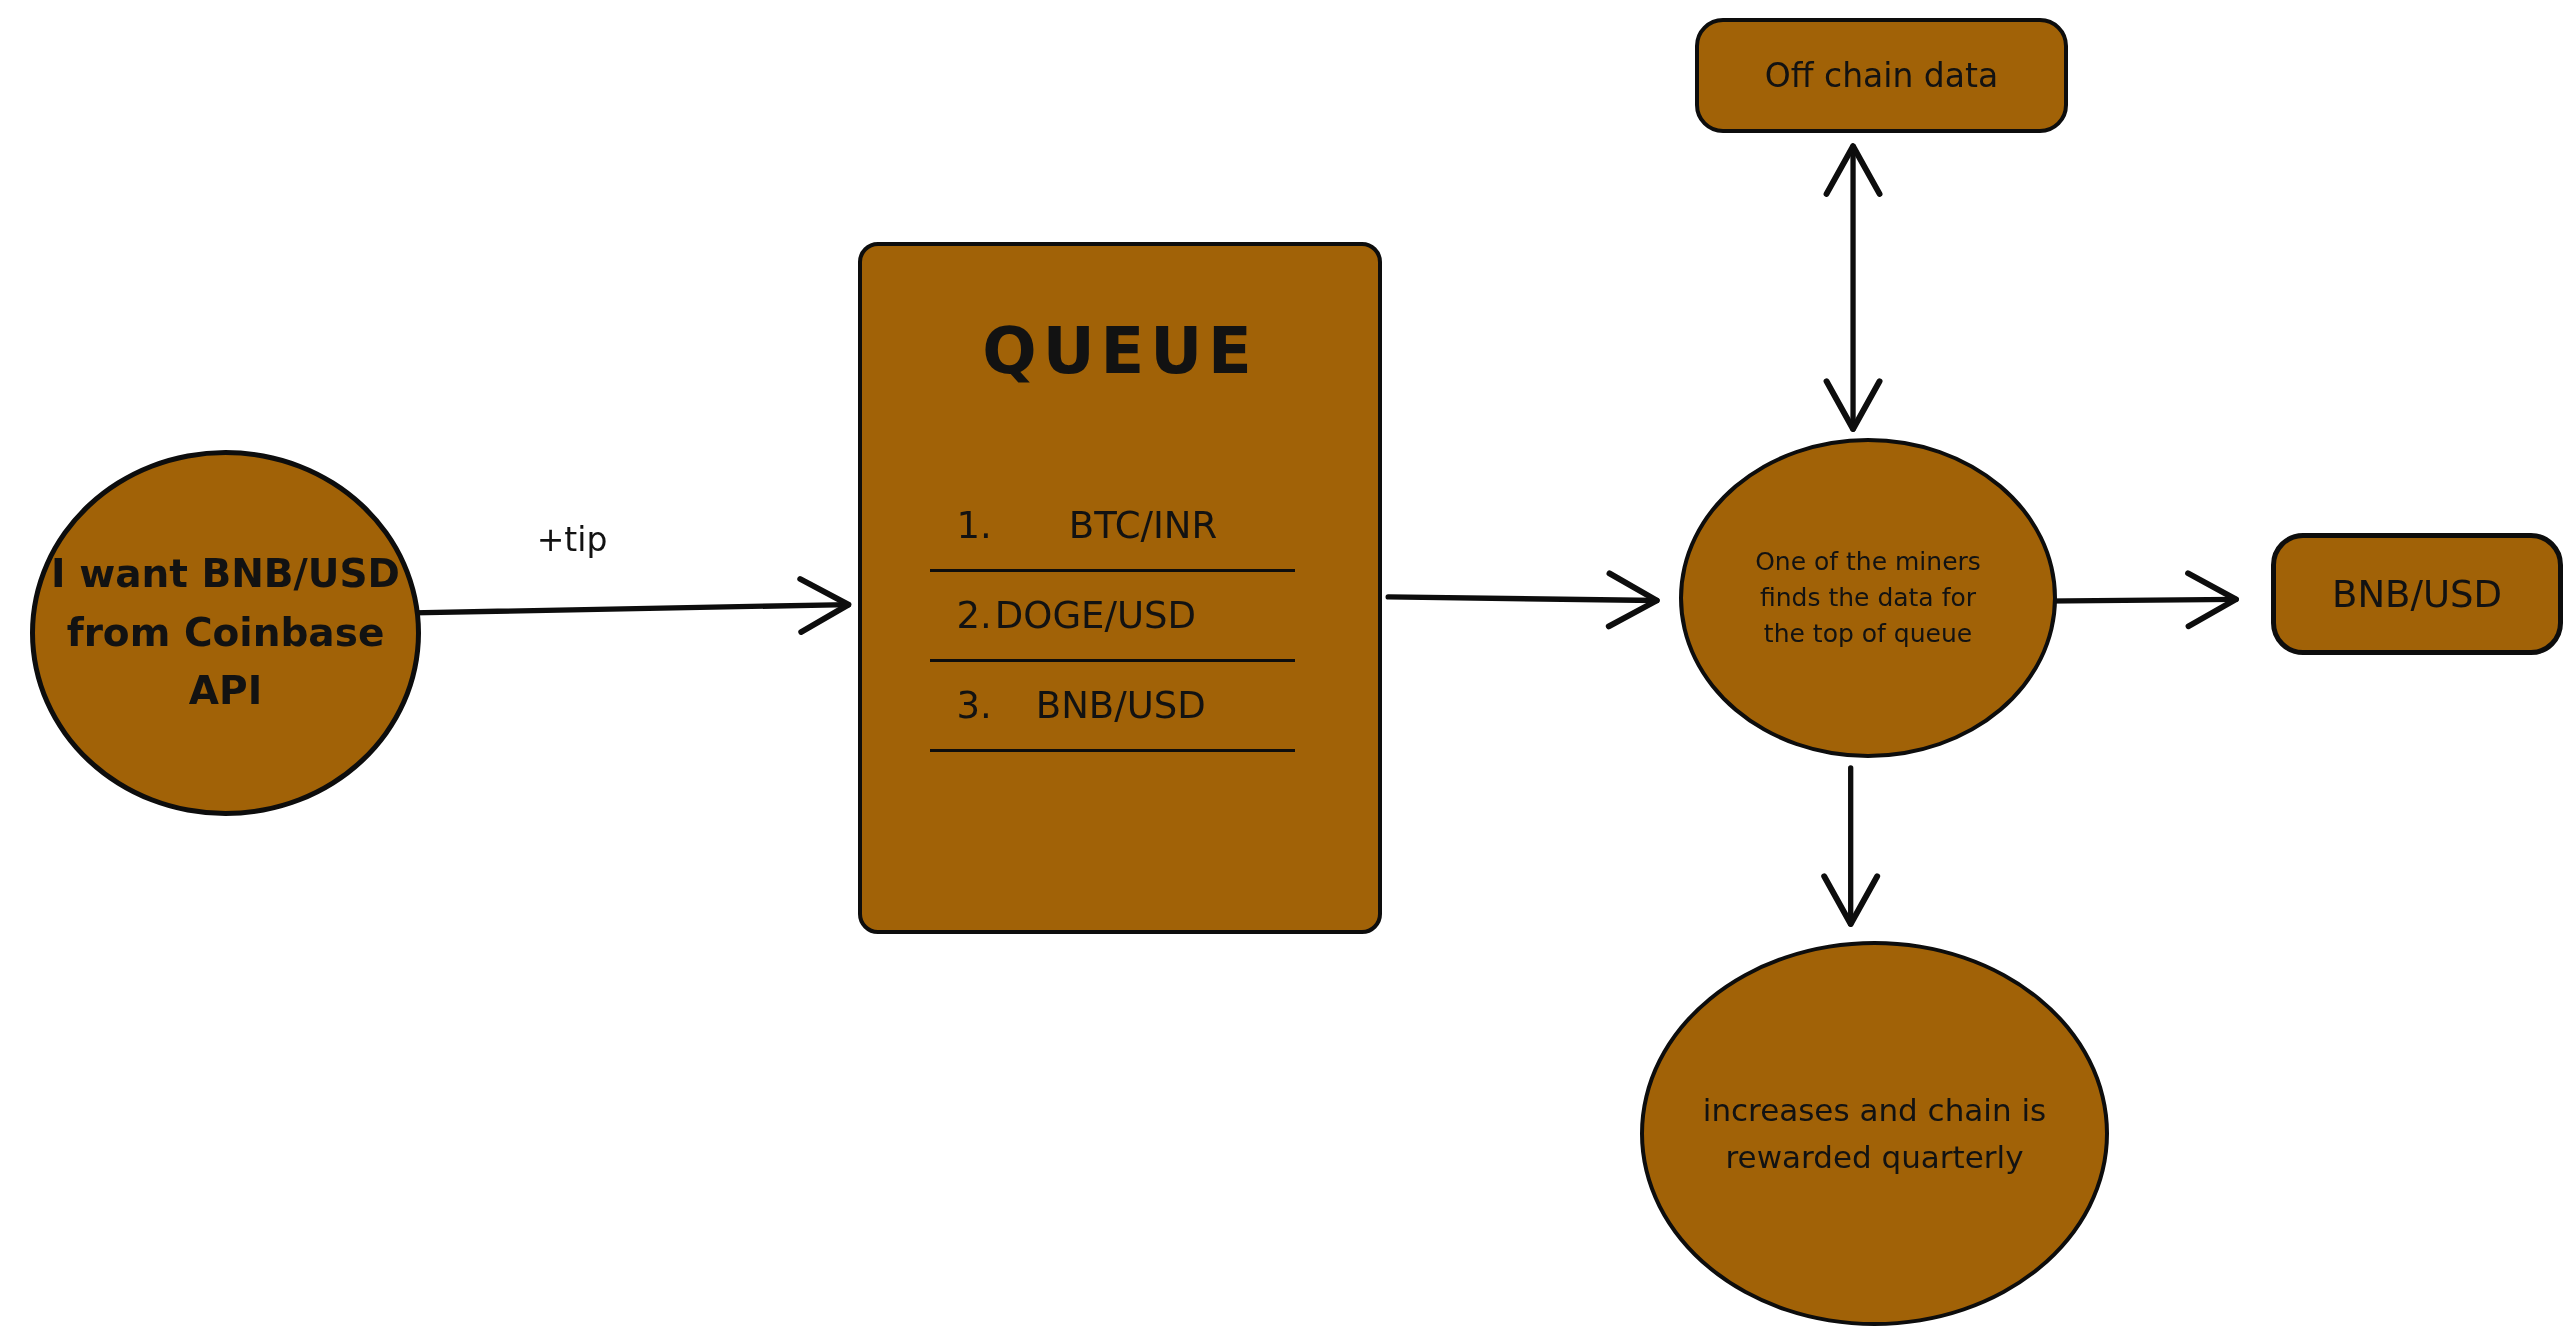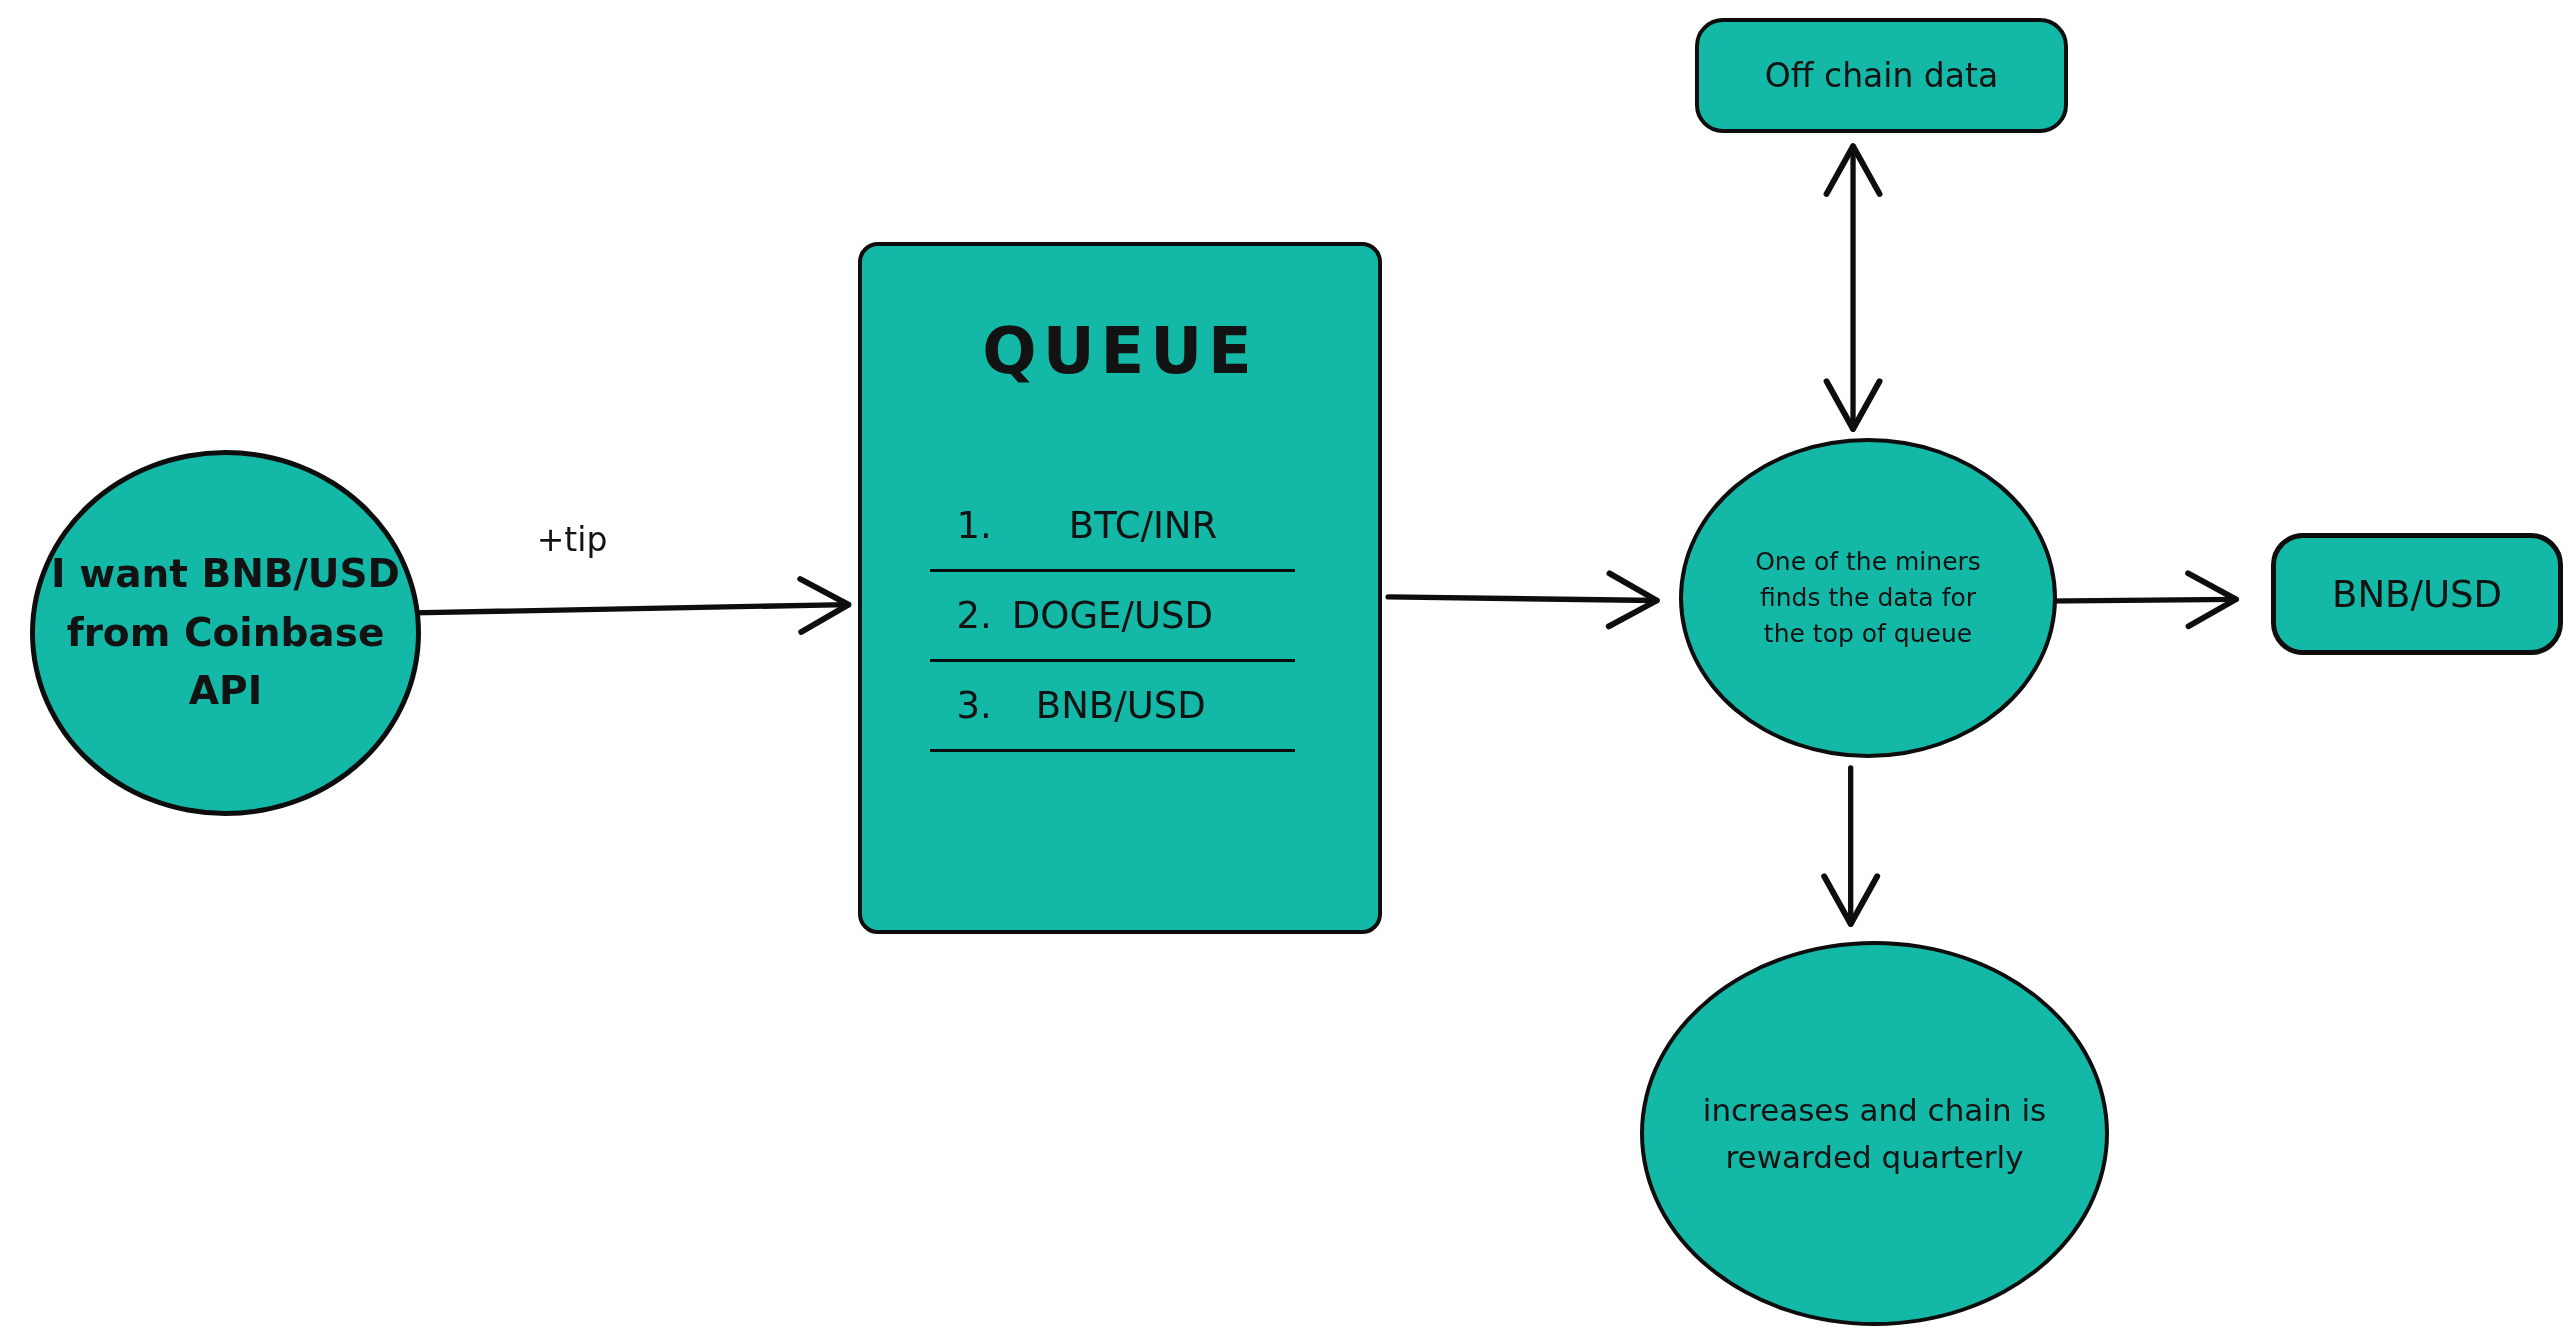--- a/index.html
+++ b/index.html
@@ -8,21 +8,21 @@
     width: 2576px;
     height: 1330px;
     background: #ffffff;
     overflow: hidden;
     font-family: "DejaVu Sans", sans-serif;
     color: #121212;
   }
   .node {
     position: absolute;
     box-sizing: border-box;
-    background: #14b8a6;
+    background: #a16207;
     border: 4.1px solid #0d0d0d;
     display: flex;
     flex-direction: column;
     align-items: center;
     justify-content: center;
     text-align: center;
   }
   .ellipse { border-radius: 50%; }
 
   
@@ -54,21 +54,21 @@
     height: 87px;
     display: flex;
     align-items: center;
     border-bottom: 3.5px solid #0d0d0d;
     font-size: 37px;
     font-weight: 500;
     text-align: left;
   }
   .queue-item .num { margin-left: 26.5px; }
   .queue-item.item-1 .label { margin-left: 77px; }
-  .queue-item.item-2 .label { margin-left: 20px; }
+  .queue-item.item-2 .label { margin-left: 3px; }
   .queue-item.item-3 .label { margin-left: 44px; }
 
   
   .offchain-node {
     left: 1695px; top: 18px; width: 373px; height: 115px;
     border-radius: 28px;
     font-size: 33px; font-weight: 500;
   }
 
   

